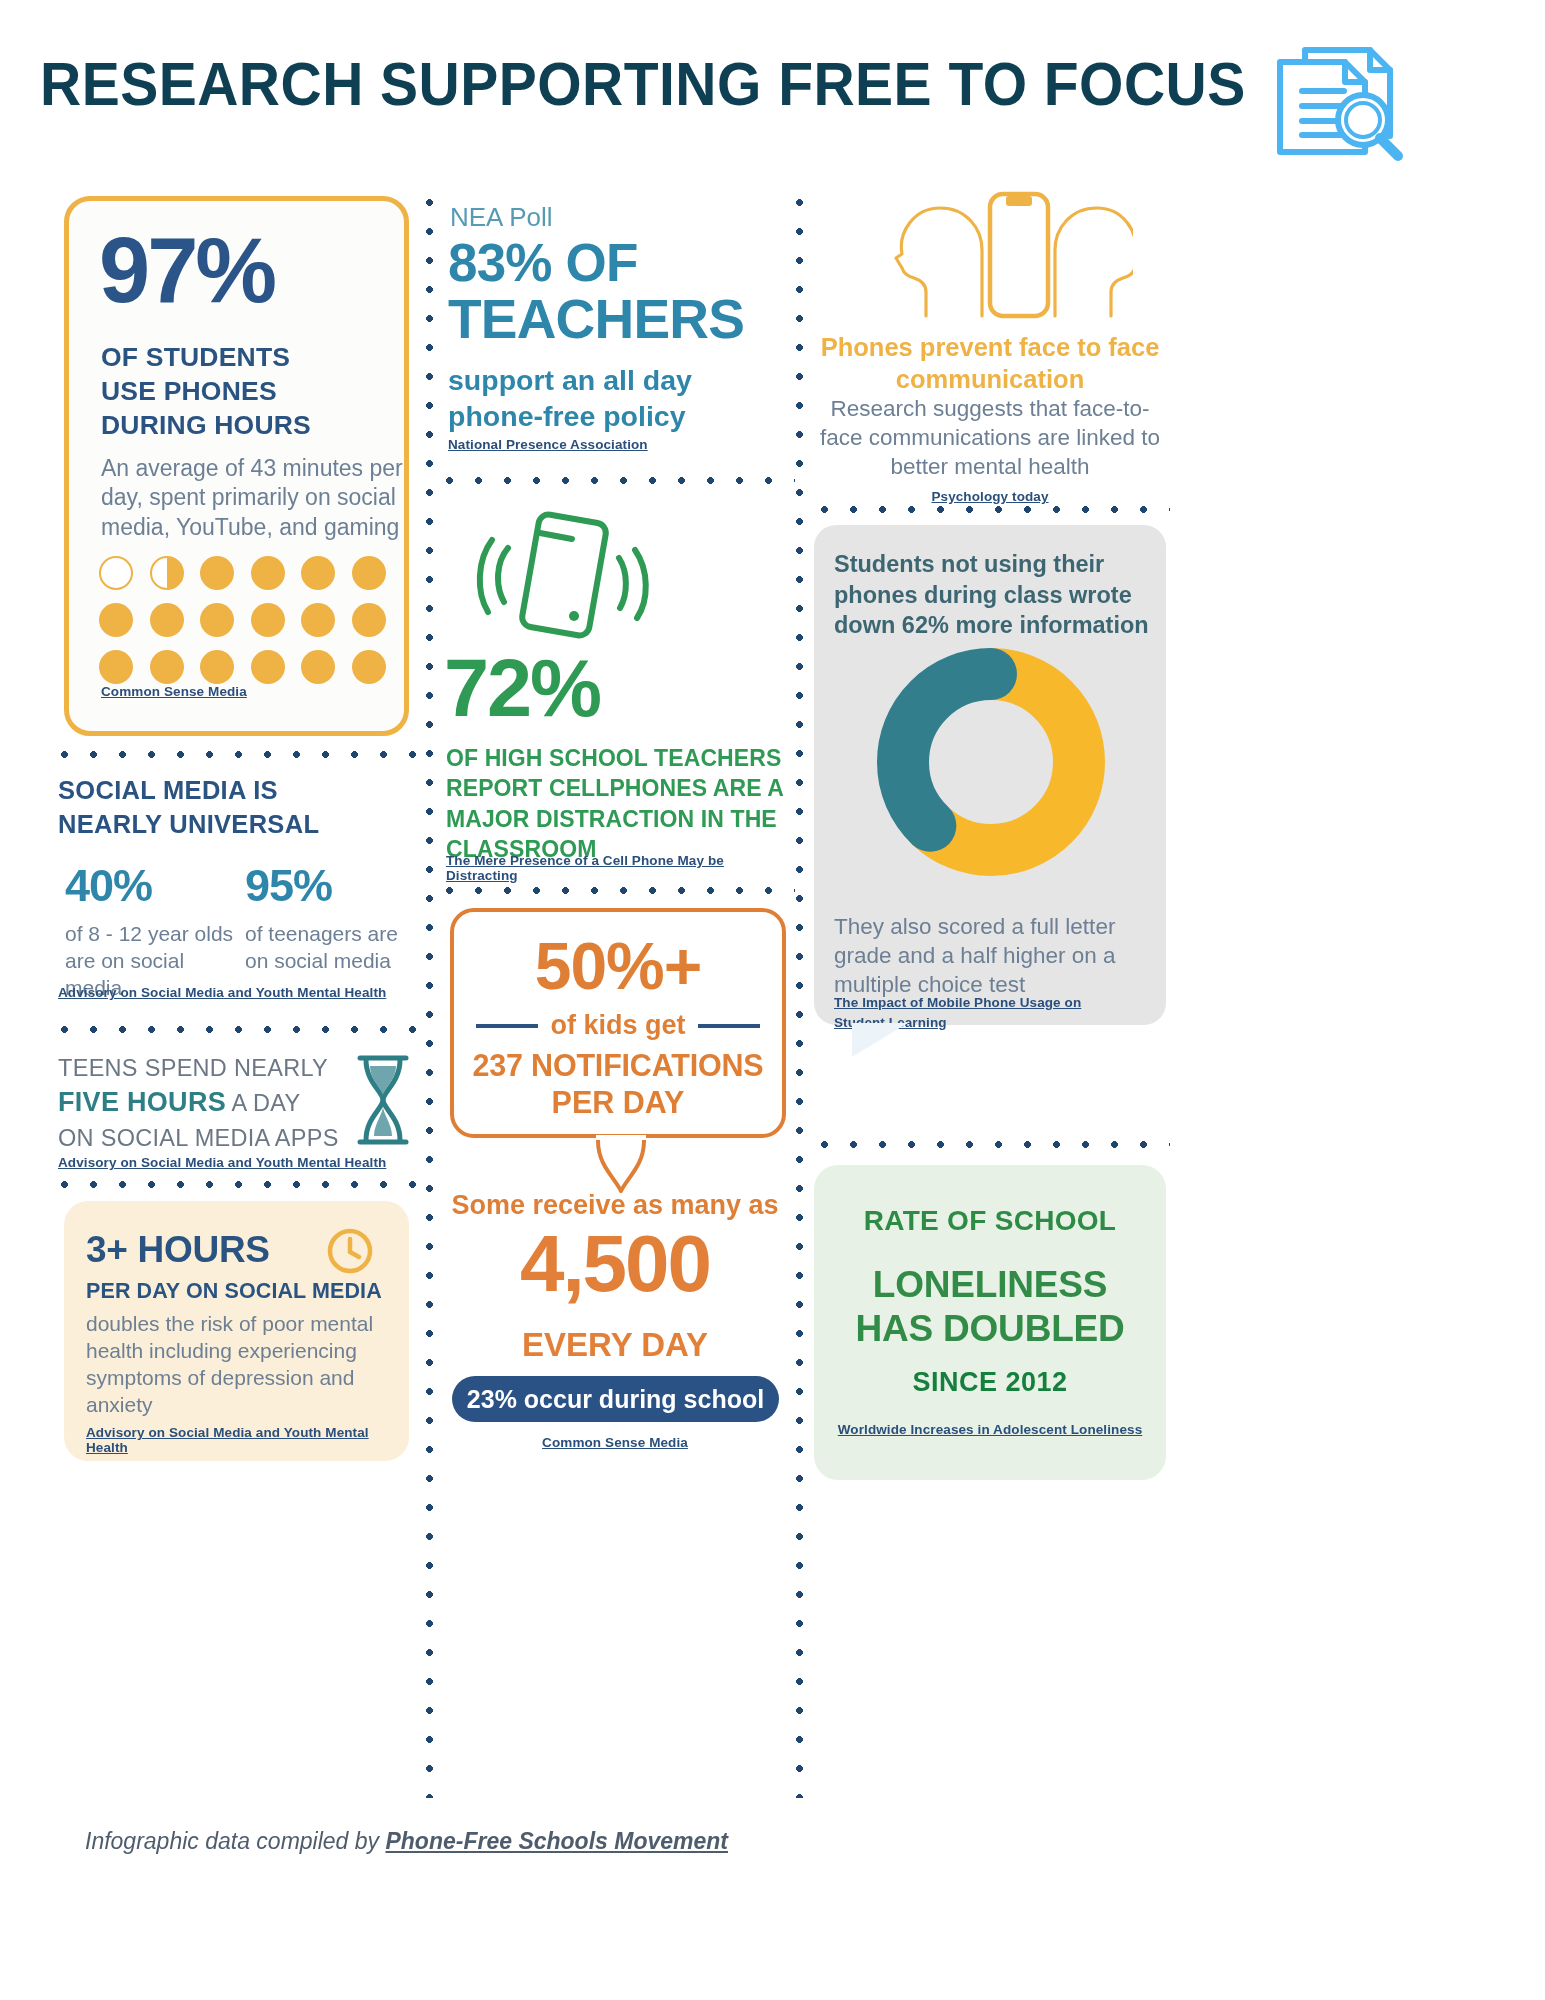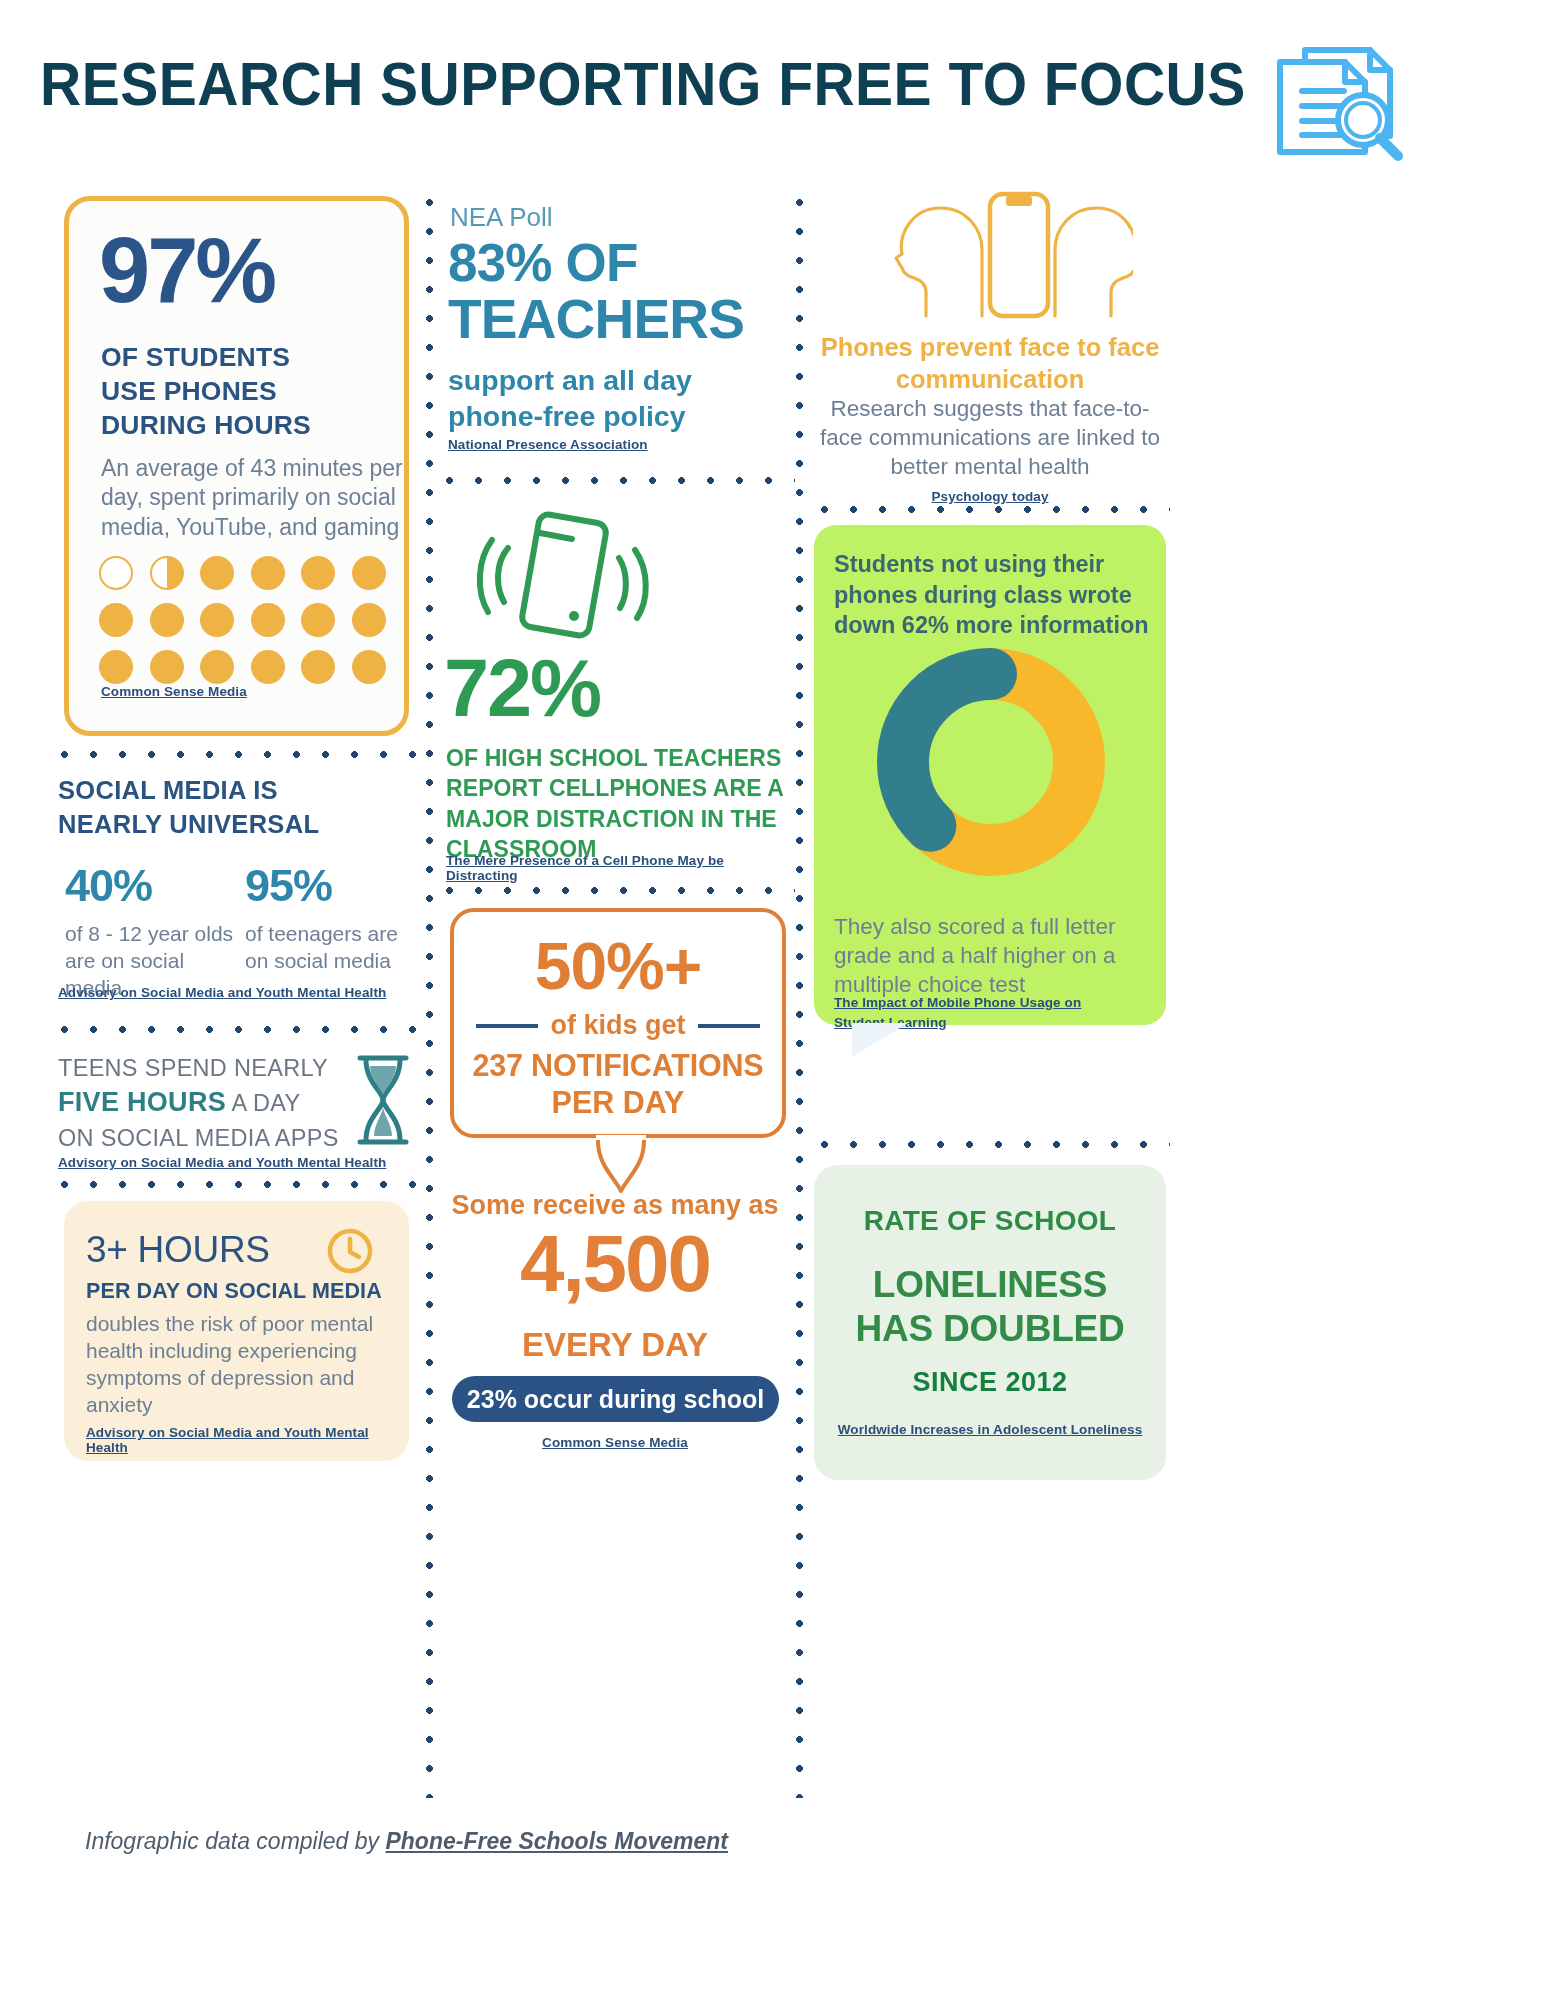--- a/index.html
+++ b/index.html
@@ -85,21 +85,21 @@
   .hourglass { position: absolute; left: 300px; top: 872px; }
   .teens-src { position: absolute; left: 8px; top: 975px; }
 
   
   .card3h {
     position: absolute; left: 14px; top: 1021px;
     width: 345px; height: 260px;
     background: #FBEFD9; border-radius: 24px;
   }
   .h3-title { position: absolute; left: 22px; top: 28px; font-size: 37px;
-    font-weight: 400; color: #2A5382; letter-spacing: -.3px; }
+    font-weight: 700; color: #2A5382; letter-spacing: -.3px; }
   .clock-ic { position: absolute; left: 262px; top: 26px; }
   .h3-sub { position: absolute; left: 22px; top: 78px; font-size: 21.5px;
     font-weight: 700; color: #2A5382; letter-spacing: .1px; }
   .h3-body { position: absolute; left: 22px; top: 110px; width: 300px; font-size: 21px; }
   .h3-src { position: absolute; left: 22px; top: 224px; }
 
   
   .nea-label { position: absolute; left: 10px; top: 22px; font-size: 26px; color: #569AB5; }
   .nea-big1 { position: absolute; left: 8px; top: 58px; font-size: 53px; font-weight: 700;
     color: #2E86AB; letter-spacing: -.8px; }
@@ -147,21 +147,21 @@
   
   .heads-ic { position: absolute; left: 38px; top: 8px; }
   .faces-head { position: absolute; left: 0; top: 152px; width: 360px; text-align: center;
     font-size: 25.5px; font-weight: 700; color: #EFB244; line-height: 1.25; }
   .faces-body { position: absolute; left: 0; top: 215px; width: 360px; text-align: center;
     font-size: 22.5px; }
   .faces-src { position: absolute; left: 0; top: 307px; width: 360px; text-align: center; }
 
   .card-donut {
     position: absolute; left: 4px; top: 345px; width: 352px; height: 500px;
-    background: #bef264; border-radius: 22px;
+    background: #e5e5e5; border-radius: 22px;
   }
   .donut-head { position: absolute; left: 20px; top: 24px; width: 320px; font-size: 23.5px;
     font-weight: 700; color: #3C6672; line-height: 1.3; }
   .donut-wrap { position: absolute; left: 62px; top: 122px; }
   .donut-body { position: absolute; left: 20px; top: 388px; width: 320px; font-size: 22.5px; }
   .donut-src { position: absolute; left: 20px; top: 468px; width: 300px; line-height: 1.45; }
   .bubble-tail-r { position: absolute; left: 42px; top: 843px; }
 
   .card-lonely {
     position: absolute; left: 4px; top: 985px; width: 352px; height: 315px;

